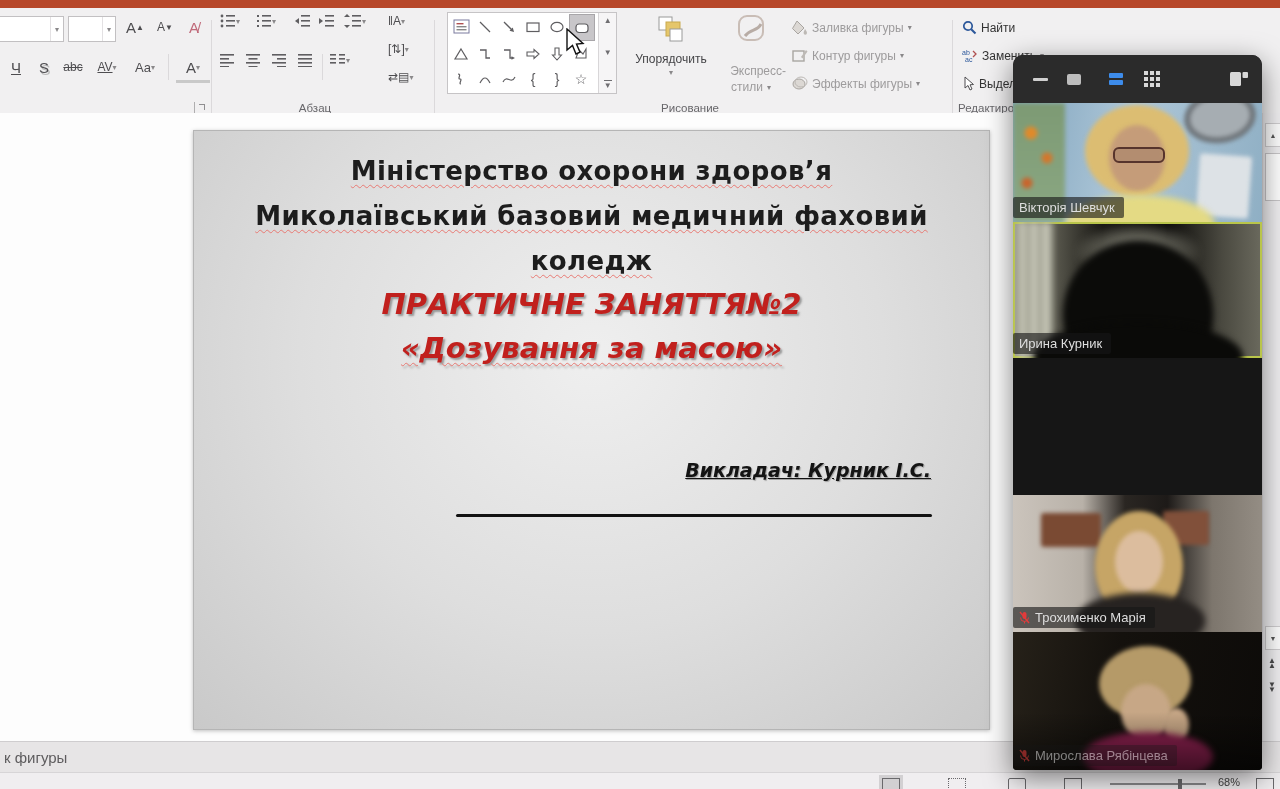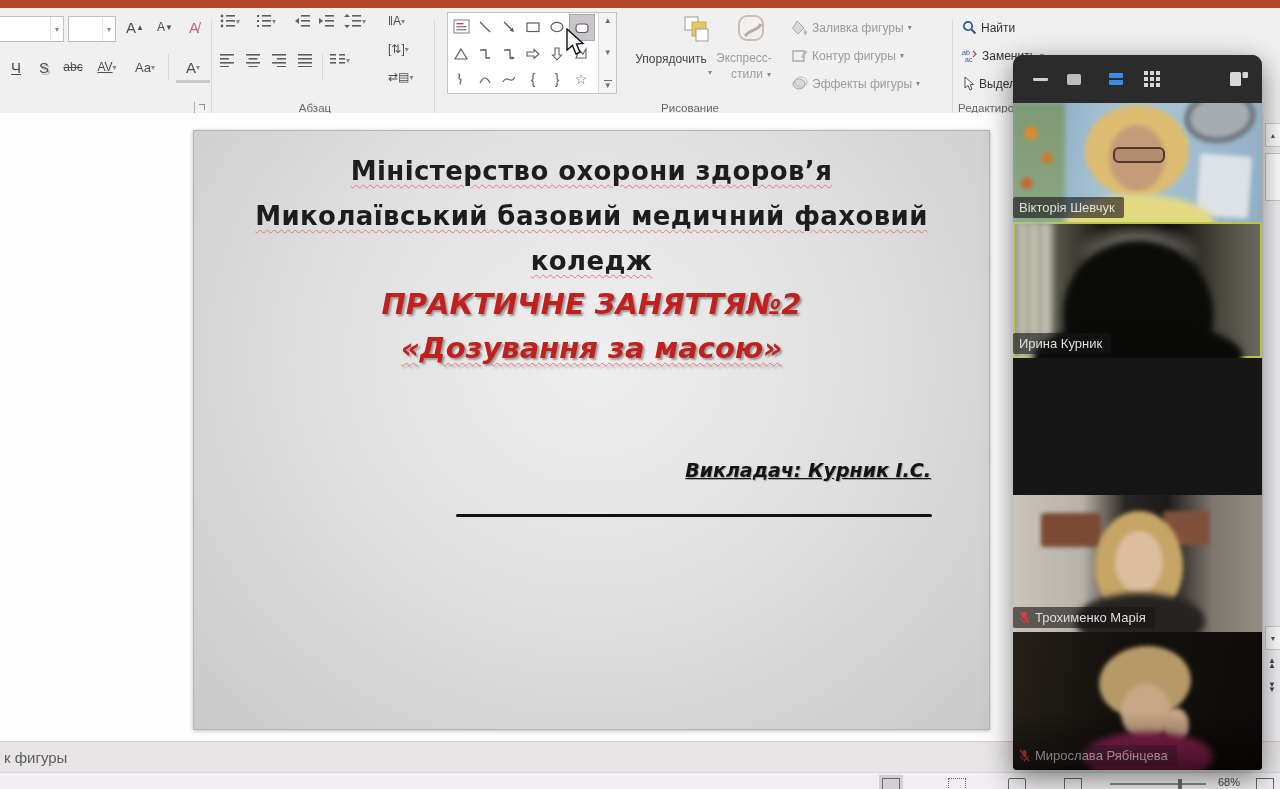--- a/index.html
+++ b/index.html
@@ -313,38 +313,38 @@
         <div class="gcell">}</div>
         <div class="gcell">☆</div>
       </div>
       <div class="gscroll">
         <span>▲</span>
         <span>▼</span>
         <span style="border-top:1px solid #6f6e71;">▼</span>
       </div>
     </div>
 
-    <div class="abs" style="left:630px;top:6px;width:82px;text-align:right;">
+    <div class="abs" style="left:630px;top:6px;width:82px;text-align:center;">
       <svg width="30" height="30" viewBox="0 0 30 30">
           <rect x="3" y="3" width="13" height="13" fill="#fff" stroke="#9a9a9a"></rect>
           <rect x="10" y="8" width="14" height="14" fill="#e5c66b" stroke="#c9a94e"></rect>
           <rect x="14" y="15" width="12" height="12" fill="#fff" stroke="#9a9a9a"></rect>
         </svg>
       <div class="rsm" style="justify-content:center;margin-top:4px;">
           <span>Упорядочить</span>
         </div>
       <div class="ddm" style="margin-top:2px;">▾</div>
     </div>
 
     <div class="abs" style="left:716px;top:6px;width:70px;text-align:center;">
       <svg width="32" height="30" viewBox="0 0 32 30">
           <rect x="4" y="2" width="24" height="24" rx="8" fill="none" stroke="#c9bdb6" stroke-width="2"></rect>
           <path d="M10 22 C16 14 22 18 26 10" fill="none" stroke="#b8aca5" stroke-width="3"></path>
         </svg>
-      <div class="rsm disabledtxt" style="justify-content:flex-start;margin-top:3px;">
+      <div class="rsm disabledtxt" style="justify-content:flex-end;margin-top:16px;">
           <span>Экспресс-</span>
         </div>
       <div class="rsm disabledtxt" style="justify-content:center;margin-top:2px;">
           <span>стили</span>
           <span class="ddm">▾</span>
         </div>
     </div>
 
     <div class="abs rsm" style="left:792px;top:12px;">
       <svg width="16" height="15" viewBox="0 0 16 15">

